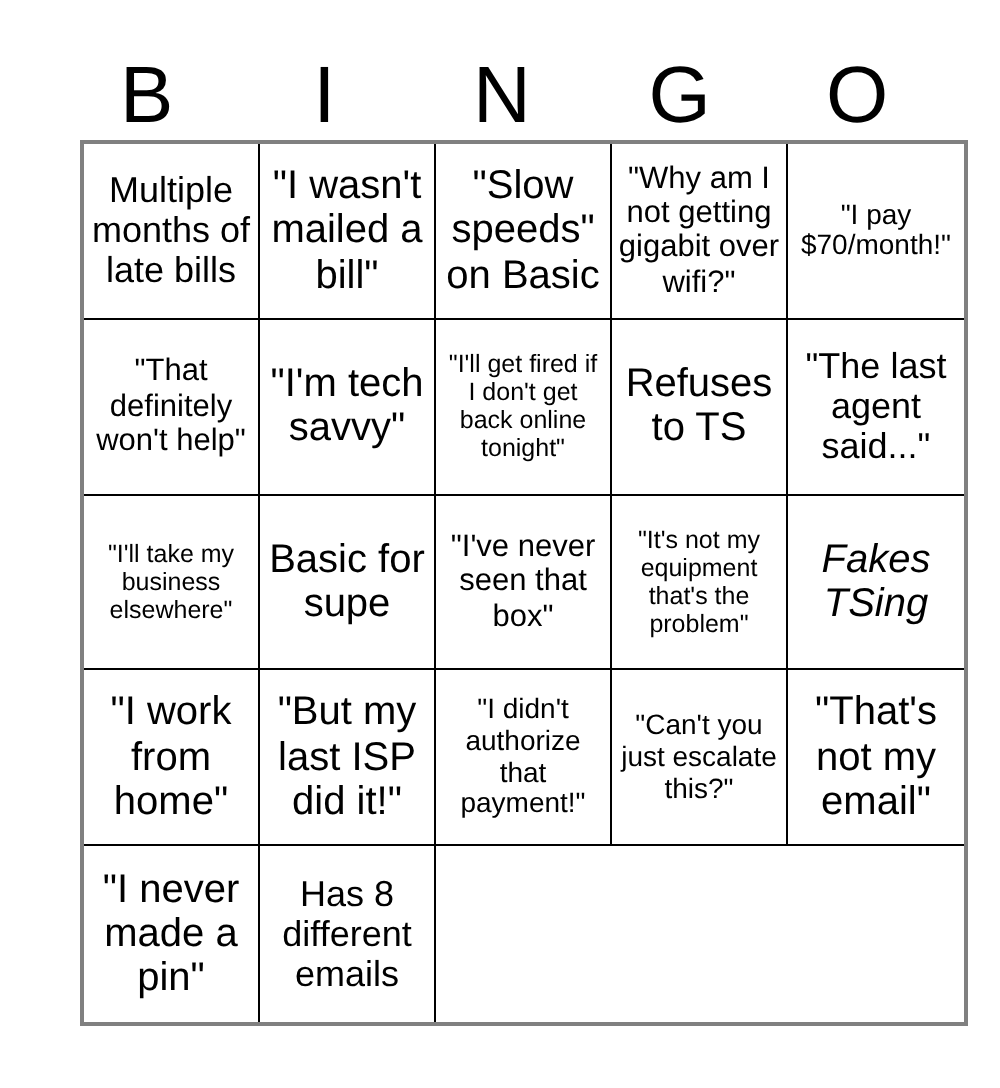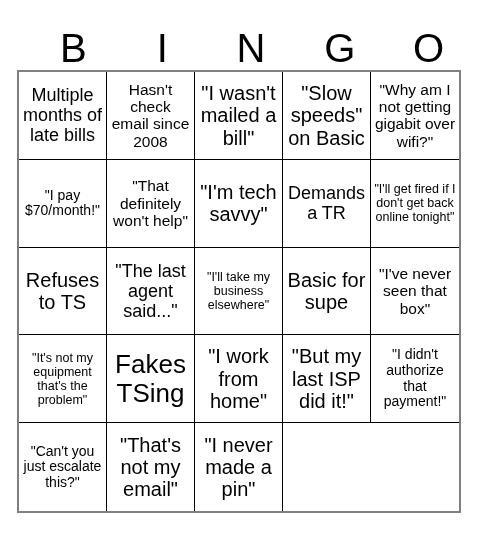--- a/index.html
+++ b/index.html
@@ -42,21 +42,21 @@
     font-weight: 400;
     letter-spacing: 0;
     color: #000000;
     padding-bottom: 2px;
     box-sizing: border-box;
   }
 
   
   #bingo-grid {
     position: absolute;
-    left: 17px;
+    left: 40px;
     top: 70px;
     width: 444px;
     height: 443px;
     box-sizing: border-box;
     border-top: 2px solid #808080;
     border-left: 2px solid #808080;
     border-right: 2px solid #808080;
     border-bottom: 2px solid #808080;
     display: grid;
     grid-template-columns: repeat(5, 1fr);
@@ -86,64 +86,58 @@
     word-wrap: break-word;
     hyphens: none;
   }
 
   
   .sz-xs  { font-size: 12.5px; }
   .sz-s   { font-size: 14px; }
   .sz-m   { font-size: 15.5px; }
   .sz-l   { font-size: 18px; }
   .sz-xl  { font-size: 20px; }
-  .sz-xxl { font-size: 26px; }
+  .sz-xxl { font-size: 20px; font-style: italic; }
 </style>
 </head>
 <body style="background: rgb(255, 255, 255);">
 
 <div id="bingo-page" style="background: rgb(255, 255, 255); color: rgb(0, 0, 0);">
 
   <div id="bingo-header">
     <div class="header-letter">B</div>
     <div class="header-letter">I</div>
     <div class="header-letter">N</div>
     <div class="header-letter">G</div>
     <div class="header-letter">O</div>
   </div>
 
   <div id="bingo-grid" style="border-color: rgb(128, 128, 128);">
 
     <div class="bingo-cell" style="border-right-color: rgb(0, 0, 0); border-bottom-color: rgb(0, 0, 0);">
       <span class="cell-text sz-l">Multiple months of late bills</span>
     </div>
     <div class="bingo-cell" style="border-right-color: rgb(0, 0, 0); border-bottom-color: rgb(0, 0, 0);">
-      <span class="cell-text sz-m">Hasn't check email since 2008</span>
-    </div>
-    <div class="bingo-cell" style="border-right-color: rgb(0, 0, 0); border-bottom-color: rgb(0, 0, 0);">
       <span class="cell-text sz-xl">"I wasn't mailed a bill"</span>
     </div>
     <div class="bingo-cell" style="border-right-color: rgb(0, 0, 0); border-bottom-color: rgb(0, 0, 0);">
       <span class="cell-text sz-xl">"Slow speeds" on Basic</span>
     </div>
     <div class="bingo-cell" style="border-right-color: rgb(0, 0, 0); border-bottom-color: rgb(0, 0, 0);">
       <span class="cell-text sz-m">"Why am I not getting gigabit over wifi?"</span>
     </div>
 
     <div class="bingo-cell" style="border-right-color: rgb(0, 0, 0); border-bottom-color: rgb(0, 0, 0);">
       <span class="cell-text sz-s">"I pay $70/month!"</span>
     </div>
     <div class="bingo-cell" style="border-right-color: rgb(0, 0, 0); border-bottom-color: rgb(0, 0, 0);">
       <span class="cell-text sz-m">"That definitely won't help"</span>
     </div>
     <div class="bingo-cell" style="border-right-color: rgb(0, 0, 0); border-bottom-color: rgb(0, 0, 0);">
       <span class="cell-text sz-xl">"I'm tech savvy"</span>
-    </div>
-    <div class="bingo-cell" style="border-right-color: rgb(0, 0, 0); border-bottom-color: rgb(0, 0, 0);">
-      <span class="cell-text sz-l">Demands a TR</span>
     </div>
     <div class="bingo-cell" style="border-right-color: rgb(0, 0, 0); border-bottom-color: rgb(0, 0, 0);">
       <span class="cell-text sz-xs">"I'll get fired if I don't get back online tonight"</span>
     </div>
 
     <div class="bingo-cell" style="border-right-color: rgb(0, 0, 0); border-bottom-color: rgb(0, 0, 0);">
       <span class="cell-text sz-xl">Refuses to TS</span>
     </div>
     <div class="bingo-cell" style="border-right-color: rgb(0, 0, 0); border-bottom-color: rgb(0, 0, 0);">
       <span class="cell-text sz-l">"The last agent said..."</span>
@@ -176,15 +170,18 @@
     </div>
     <div class="bingo-cell" style="border-right-color: rgb(0, 0, 0); border-bottom-color: rgb(0, 0, 0);">
       <span class="cell-text sz-s">"Can't you just escalate this?"</span>
     </div>
     <div class="bingo-cell" style="border-right-color: rgb(0, 0, 0); border-bottom-color: rgb(0, 0, 0);">
       <span class="cell-text sz-xl">"That's not my email"</span>
     </div>
     <div class="bingo-cell" style="border-right-color: rgb(0, 0, 0); border-bottom-color: rgb(0, 0, 0);">
       <span class="cell-text sz-xl">"I never made a pin"</span>
     </div>
+    <div class="bingo-cell" style="border-right-color: rgb(0, 0, 0); border-bottom-color: rgb(0, 0, 0);">
+      <span class="cell-text sz-l">Has 8 different emails</span>
+    </div>
 
   </div>
 </div>
 
 </body></html>

